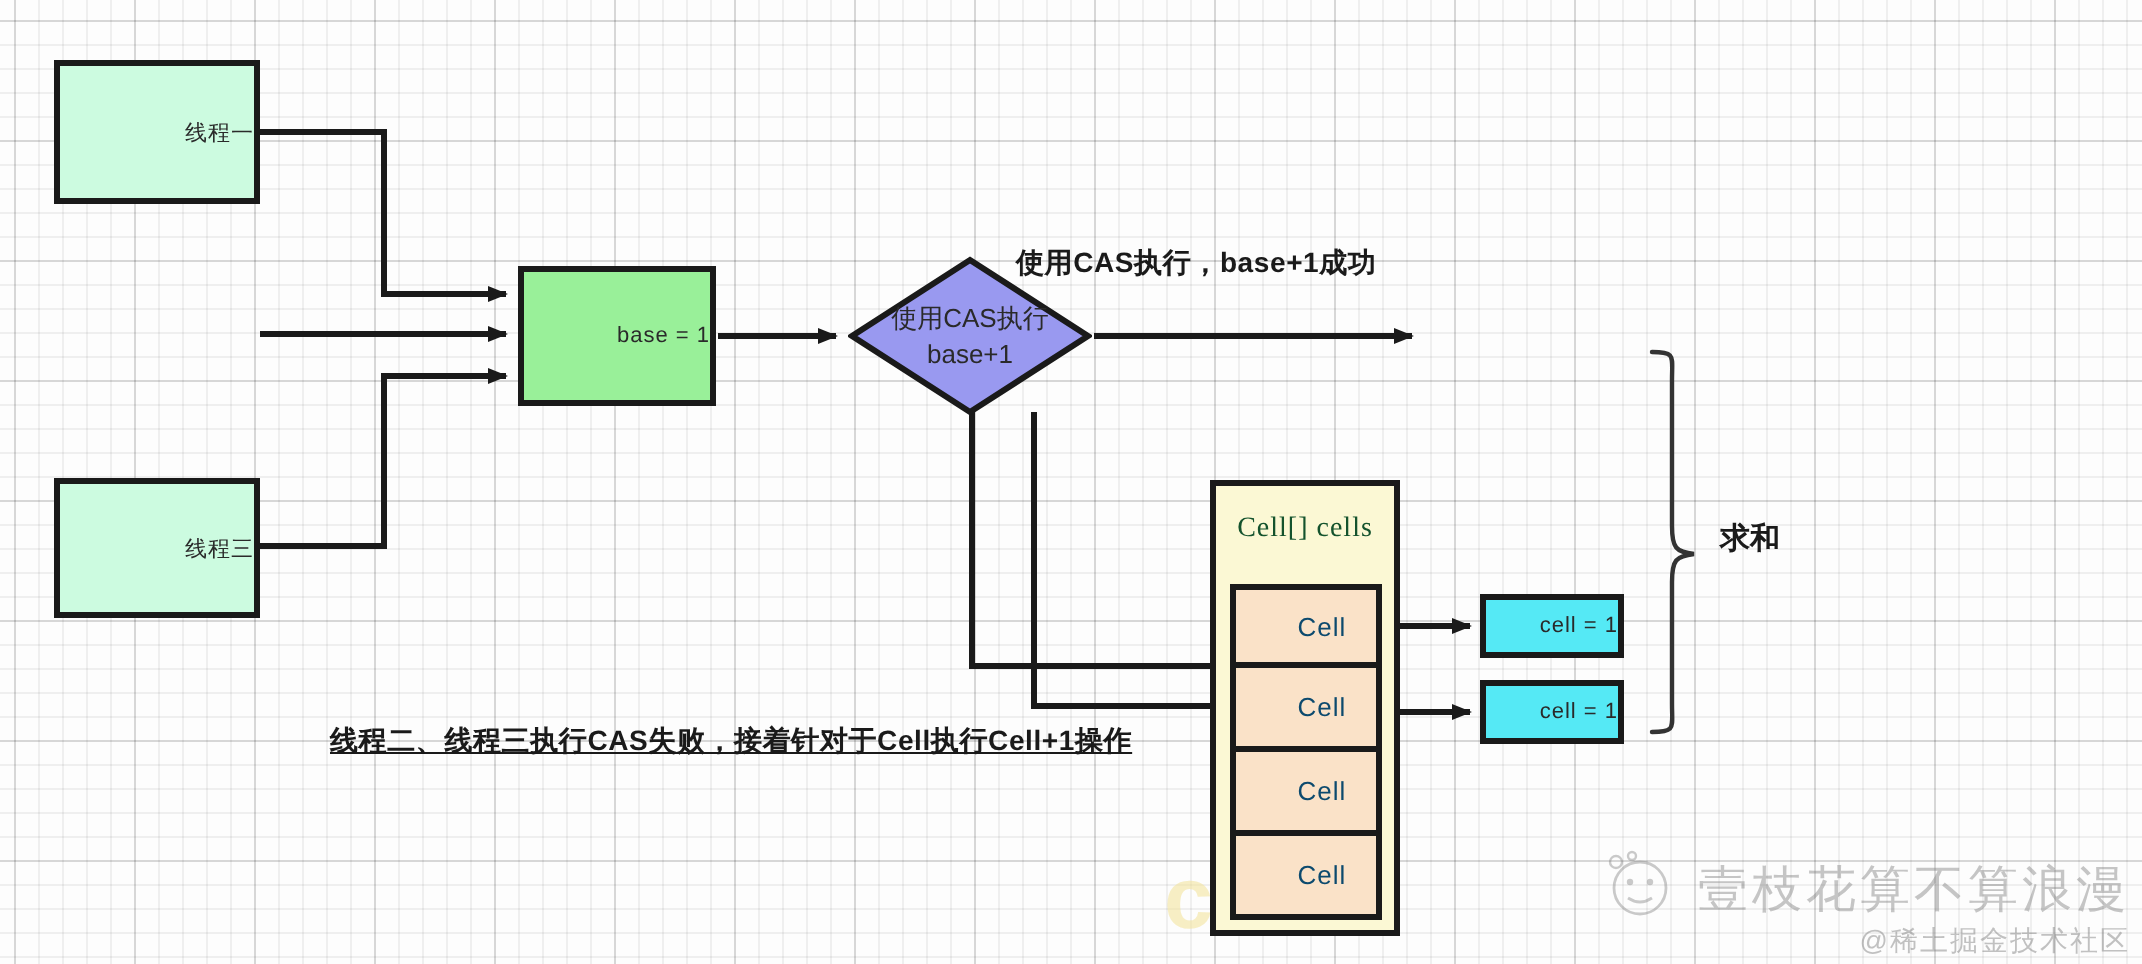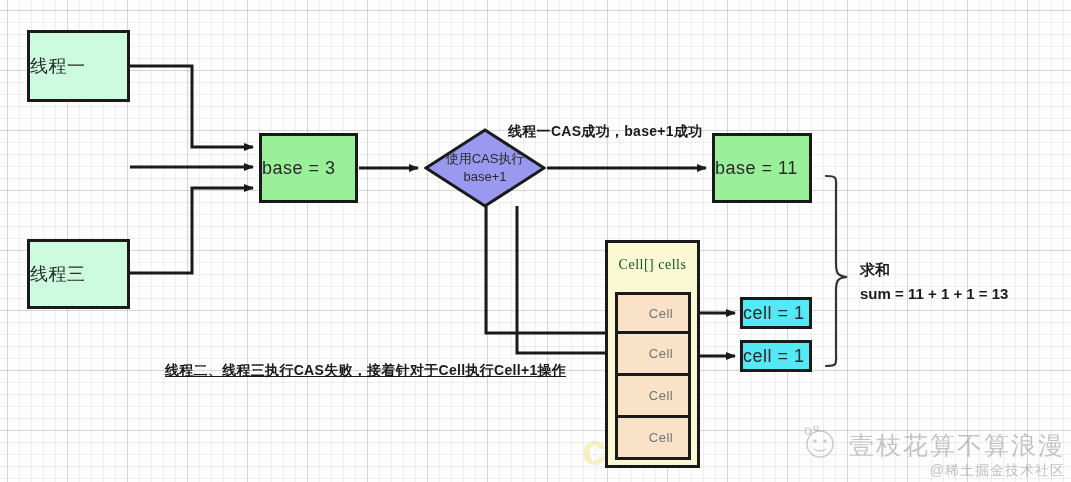--- a/index.html
+++ b/index.html
@@ -21,22 +21,22 @@
     background-size: 12px 12px, 12px 12px, 60px 60px, 60px 60px;
     background-position: 7px 10px, 7px 10px, 7px 10px, 7px 10px;
     font-family: "Liberation Sans", "DejaVu Sans", sans-serif;
   }
   .node {
     position: absolute;
     box-sizing: border-box;
     border: 3px solid #1a1a1a;
     display: flex;
     align-items: center;
-    justify-content: flex-start;
-    font-size: 18px;
+    justify-content: flex-end;
+    font-size: 11px;
     color: #2a2a2a;
     letter-spacing: 0.5px;
     z-index: 5;
   }
   .thread-box { background: #ccfbe0; }
   .base-box   { background: #99f099; }
   .cell-val   { background: #55e9f5; }
   .cells-container {
     position: absolute;
     box-sizing: border-box;
@@ -56,21 +56,21 @@
   }
   .cell-item {
     position: absolute;
     box-sizing: border-box;
     border: 3px solid #1a1a1a;
     background: #fae2c8;
     display: flex;
     align-items: center;
     justify-content: center;
     font-size: 13px;
-    color: #737373;
+    color: #0c4a6e;
     letter-spacing: 0.5px;
     z-index: 6;
     padding-left: 16px;
   }
   .cell-item.stacked { border-top-width: 0; }
   .diamond-wrap {
     position: absolute;
     z-index: 5;
   }
   .diamond-label {
@@ -187,38 +187,35 @@
   </svg>
 
   <div class="node thread-box" style="left:27px; top:30px; width:103px; height:72px;">
     <span>线程一</span>
   </div>
   <div class="node thread-box" style="left:27px; top:239px; width:103px; height:70px;">
     <span>线程三</span>
   </div>
 
   <div class="node base-box" style="left:259px; top:133px; width:99px; height:70px;">
-    <span>base = 3</span>
+    <span>base = 1</span>
   </div>
 
   <div class="diamond-wrap" style="left:424px; top:128px; width:122px; height:80px;">
     <svg width="122" height="80" viewBox="0 0 122 80">
       <polygon points="61,2 120,40 61,78 2,40" fill="#9999f0" stroke="#1a1a1a" stroke-width="3"></polygon>
     </svg>
     <div class="diamond-label">
       <div>使用CAS执行</div>
       <div>base+1</div>
     </div>
   </div>
 
-  <div class="edge-label" style="left:508px; top:123px;">线程一CAS成功，base+1成功</div>
-
-  <div class="node base-box" style="left:712px; top:133px; width:100px; height:70px;">
-    <span>base = 11</span>
-  </div>
+  <div class="edge-label" style="left:508px; top:123px;">使用CAS执行，base+1成功</div>
+
 
   <div class="edge-label" style="left:165px; top:362px;text-decoration:underline;">线程二、线程三执行CAS失败，接着针对于Cell执行Cell+1操作</div>
 
   <div class="wm-csdn">csdn</div>
 
   <div class="cells-container" style="left:605px; top:240px; width:95px; height:228px;">
     <div class="cells-title">Cell[] cells</div>
   </div>
   <div class="cell-item" style="left:615px; top:292px; width:76px; height:42px;">
     <span>Cell</span>
@@ -235,21 +232,20 @@
 
   <div class="node cell-val" style="left:740px; top:297px; width:72px; height:32px;">
     <span>cell = 1</span>
   </div>
   <div class="node cell-val" style="left:740px; top:340px; width:72px; height:32px;">
     <span>cell = 1</span>
   </div>
 
   <div class="brace-text" style="left:860px; top:258px;">
     <div>求和</div>
-    <div>sum = 11 + 1 + 1 = 13</div>
   </div>
 
   <svg class="wm-face" viewBox="0 0 40 40">
     <circle cx="20" cy="22" r="13" fill="none" stroke="#777" stroke-width="1.4"></circle>
     <circle cx="15" cy="19" r="1.6" fill="#777"></circle>
     <circle cx="25" cy="19" r="1.6" fill="#777"></circle>
     <path d="M14,27 Q20,31 26,27" fill="none" stroke="#777" stroke-width="1.4"></path>
     <circle cx="8" cy="9" r="3" fill="none" stroke="#777" stroke-width="1.2"></circle>
     <circle cx="16" cy="6" r="2" fill="none" stroke="#777" stroke-width="1.2"></circle>
   </svg>

